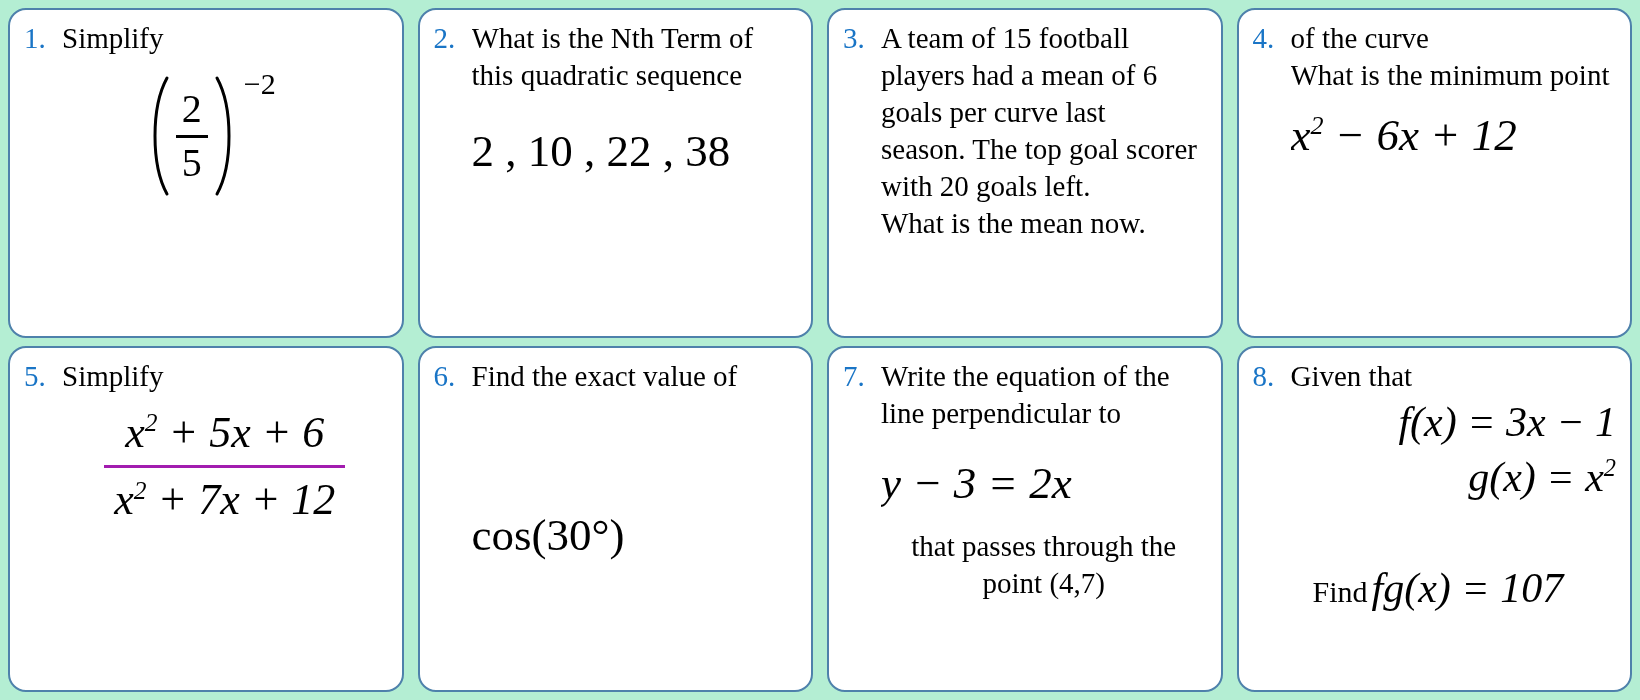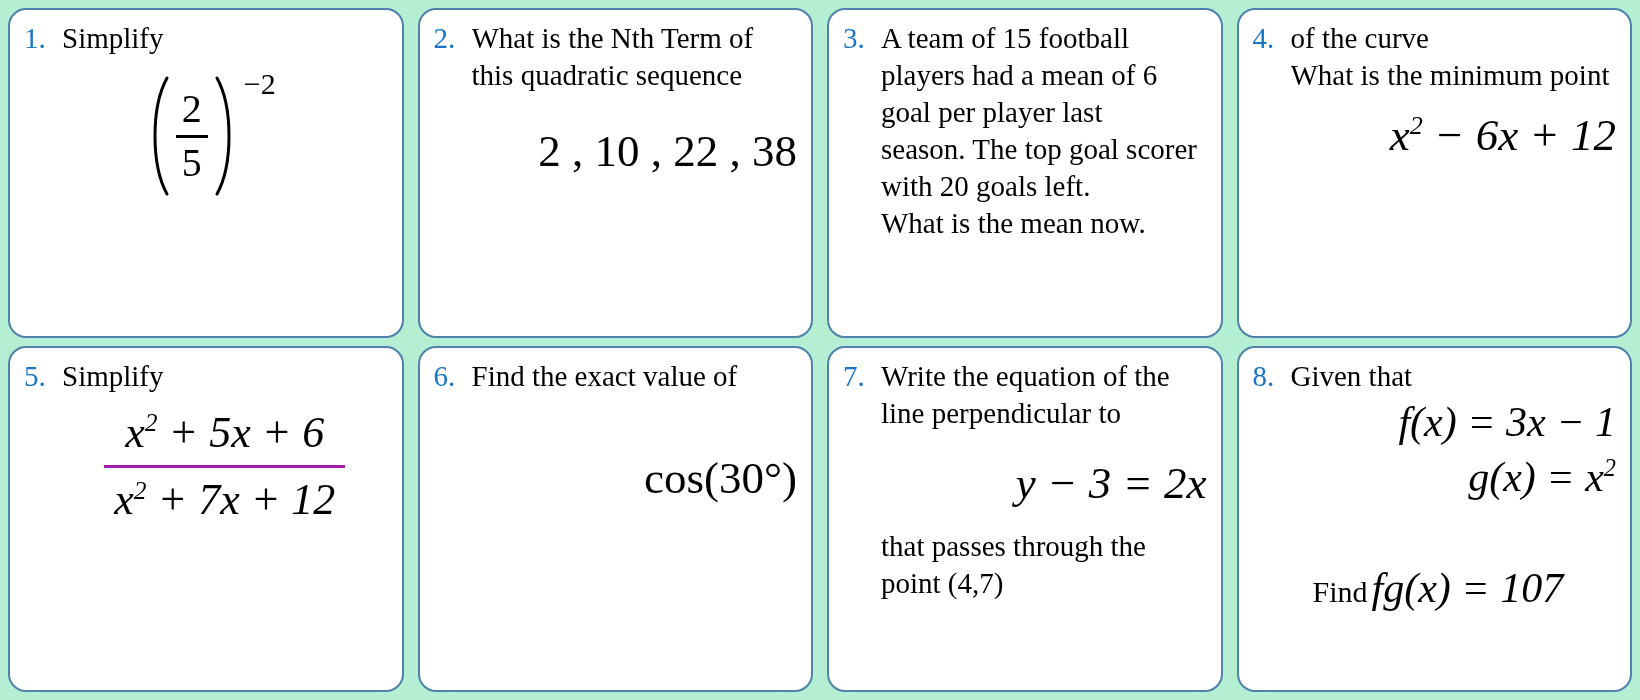--- a/index.html
+++ b/index.html
@@ -37,21 +37,21 @@
     font-size:29px;
     line-height:37px;
     white-space:nowrap;
   }
   .mline {
     font-size:45px;
     line-height:1.2;
     white-space:nowrap;
   }
   .it { font-style:italic;text-align:right; }
-  .center { text-align:right; }
+  .center { text-align:left; }
   .sup {
     font-size:0.58em;
     position:relative;
     top:-0.62em;
     line-height:0;
   }
   
   .c1-math {
     display:flex;
     justify-content:center;
@@ -82,23 +82,23 @@
     width:fit-content;
     margin:14px auto 0 auto;
     text-align:center;
     font-size:44px;
   }
   .frac5 .fn { padding:0 10px 8px 10px; line-height:1.1;text-align:center; }
   .frac5 .fd { border-top:3px solid #a21caf; padding:8px 10px 0 10px; line-height:1.1; }
   
   .mt-c2 { margin-top:30px; }
   .mt-c4 { margin-top:14px;font-style:italic; }
-  .mt-c6 { margin-top:56px; }
+  .mt-c6 { margin-top:113px; }
   .mt-c7 { margin-top:24px; }
-  .post7 { margin-top:18px; }
+  .post7 { margin-top:18px;text-align:center; }
   .eq8 { margin-left:16px; font-size:42px; line-height:1.32; white-space:nowrap; }
   .find8 { margin:58px 0 0 22px; white-space:nowrap; }
   .find-word { font-size:30px; font-style:normal; }
   .find-math { font-size:42px; font-style:italic; }
 </style>
 </head>
 <body>
 
 <div class="grid">
 
@@ -134,21 +134,21 @@
       <div class="tline">this quadratic sequence</div>
       <div class="mline center mt-c2">2 , 10 , 22 , 38</div>
     </div>
   </div>
 
   <div class="card">
     <div class="qnum">3.</div>
     <div class="body">
       <div class="tline">A team of 15 football</div>
       <div class="tline">players had a mean of 6</div>
-      <div class="tline">goal per player last</div>
+      <div class="tline">goals per curve last</div>
       <div class="tline">season. The top goal scorer</div>
       <div class="tline">with 20 goals left.</div>
       <div class="tline">What is the mean now.</div>
     </div>
   </div>
 
   <div class="card">
     <div class="qnum">4.</div>
     <div class="body">
       <div class="tline">of the curve</div>

